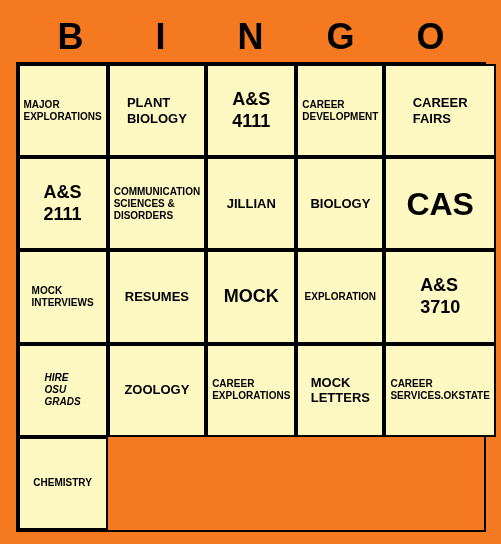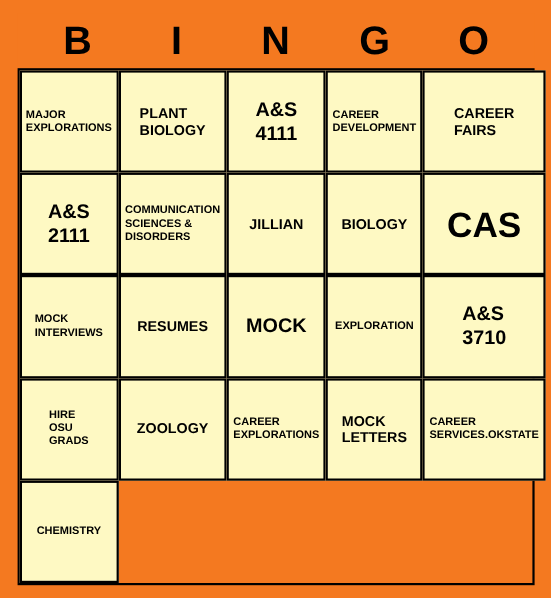--- a/index.html
+++ b/index.html
@@ -137,21 +137,21 @@
         <span class="cell-text" style="white-space: pre-line;">MOCK</span>
       </div>
       <div class="bingo-cell small-text">
         <span class="cell-text" style="white-space: pre-line;">EXPLORATION</span>
       </div>
       <div class="bingo-cell large-text">
         <span class="cell-text" style="white-space: pre-line;">A&amp;S
 3710</span>
       </div>
       <div class="bingo-cell small-text">
-        <span class="cell-text" style="white-space: pre-line;">HIRE
+        <span class="cell-text" style="white-space: pre-line; font-style: italic;">HIRE
 OSU
 GRADS</span>
       </div>
       <div class="bingo-cell medium-text">
         <span class="cell-text" style="white-space: pre-line;">ZOOLOGY</span>
       </div>
       <div class="bingo-cell small-text">
         <span class="cell-text" style="white-space: pre-line;">CAREER
 EXPLORATIONS</span>
       </div>

